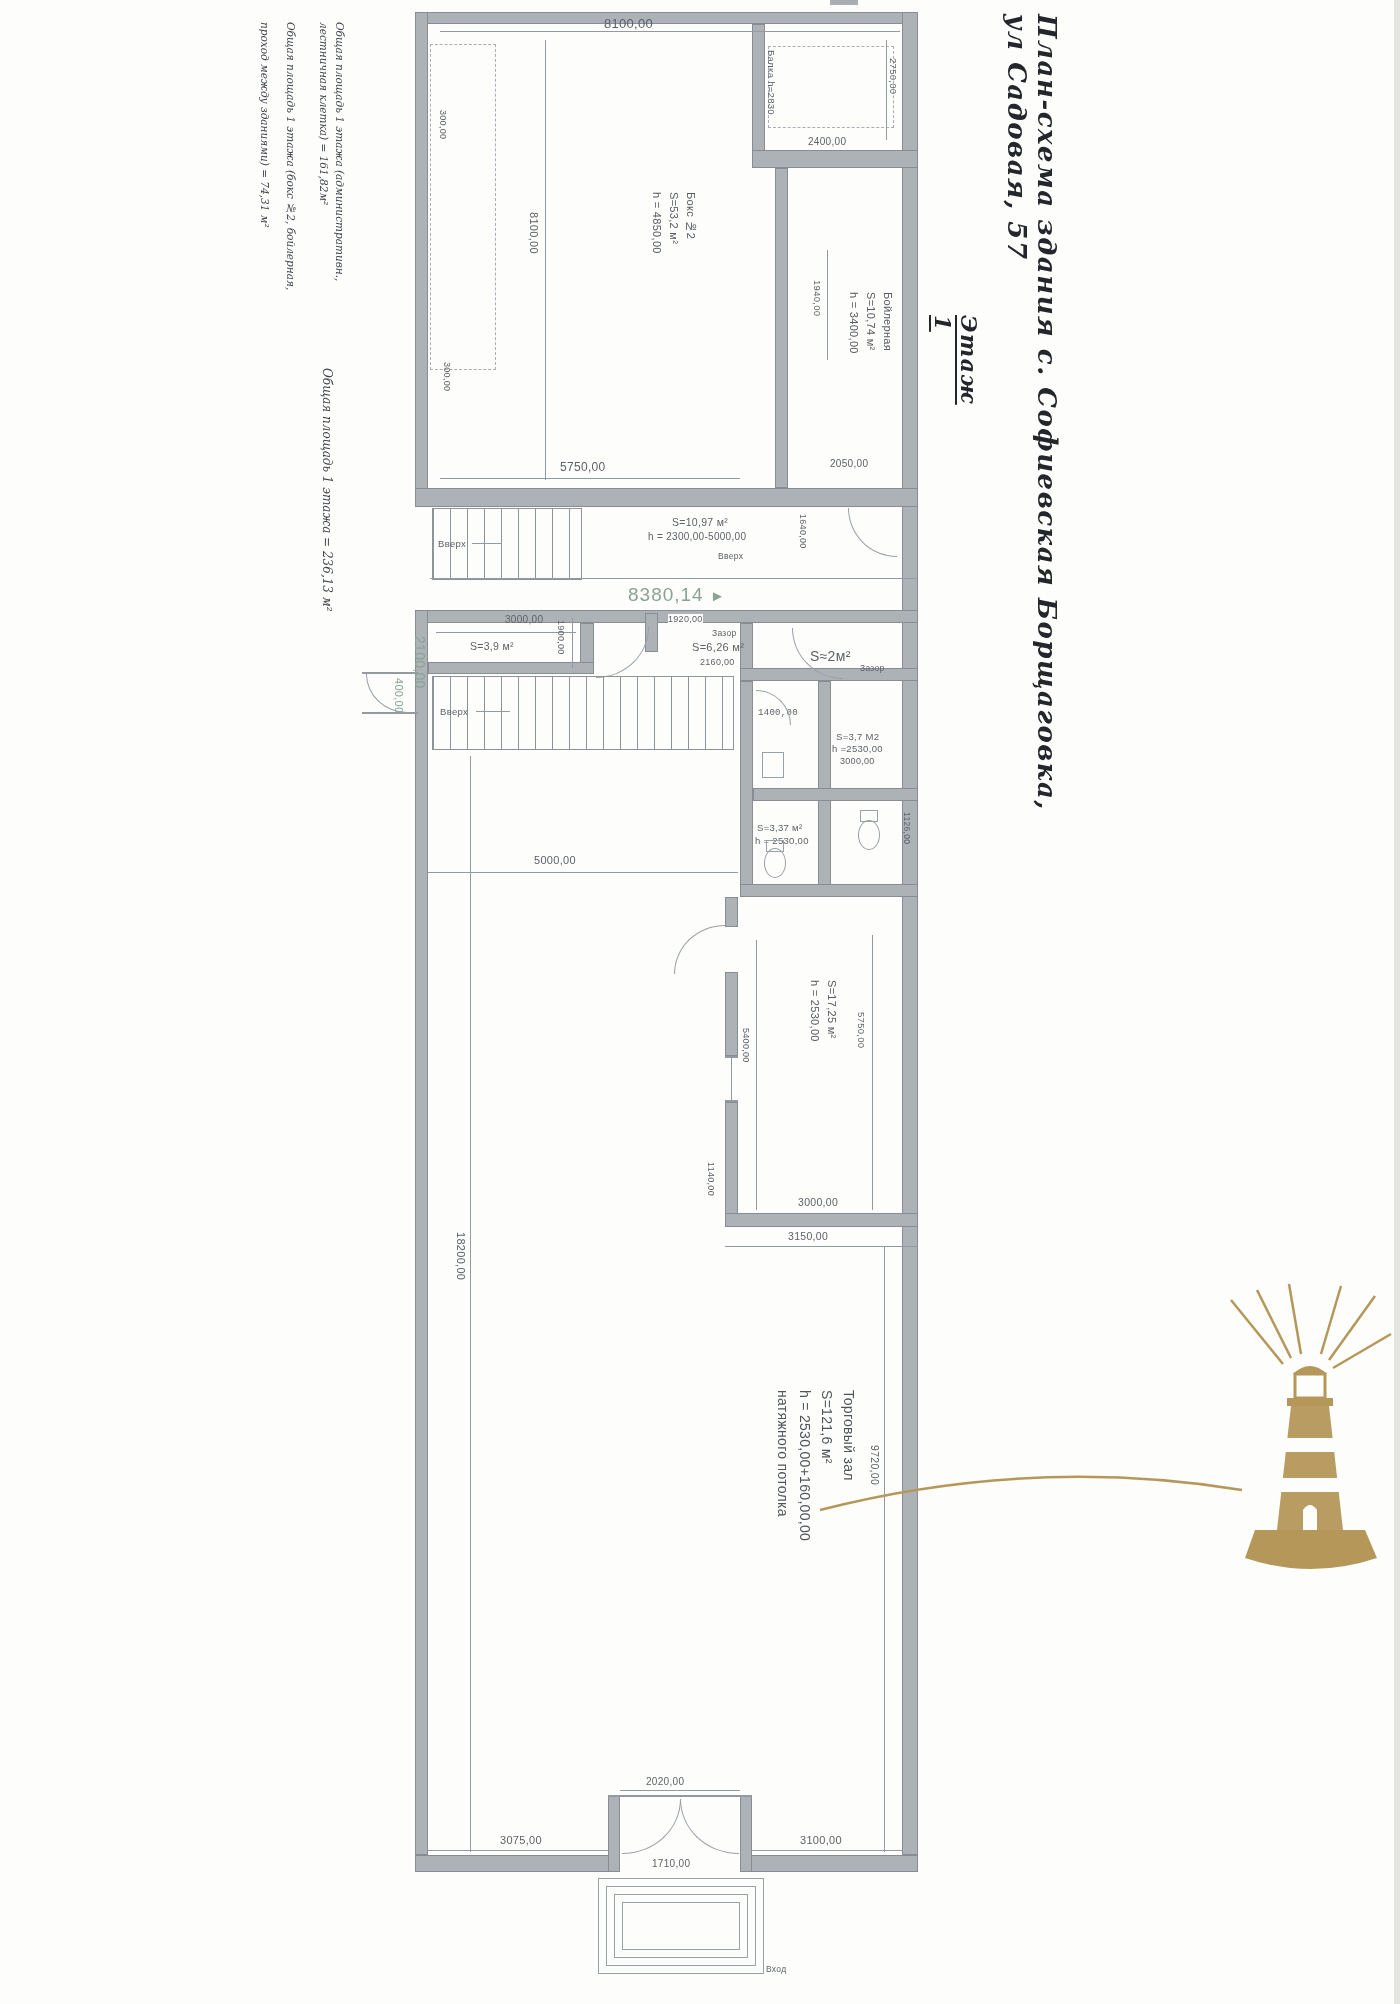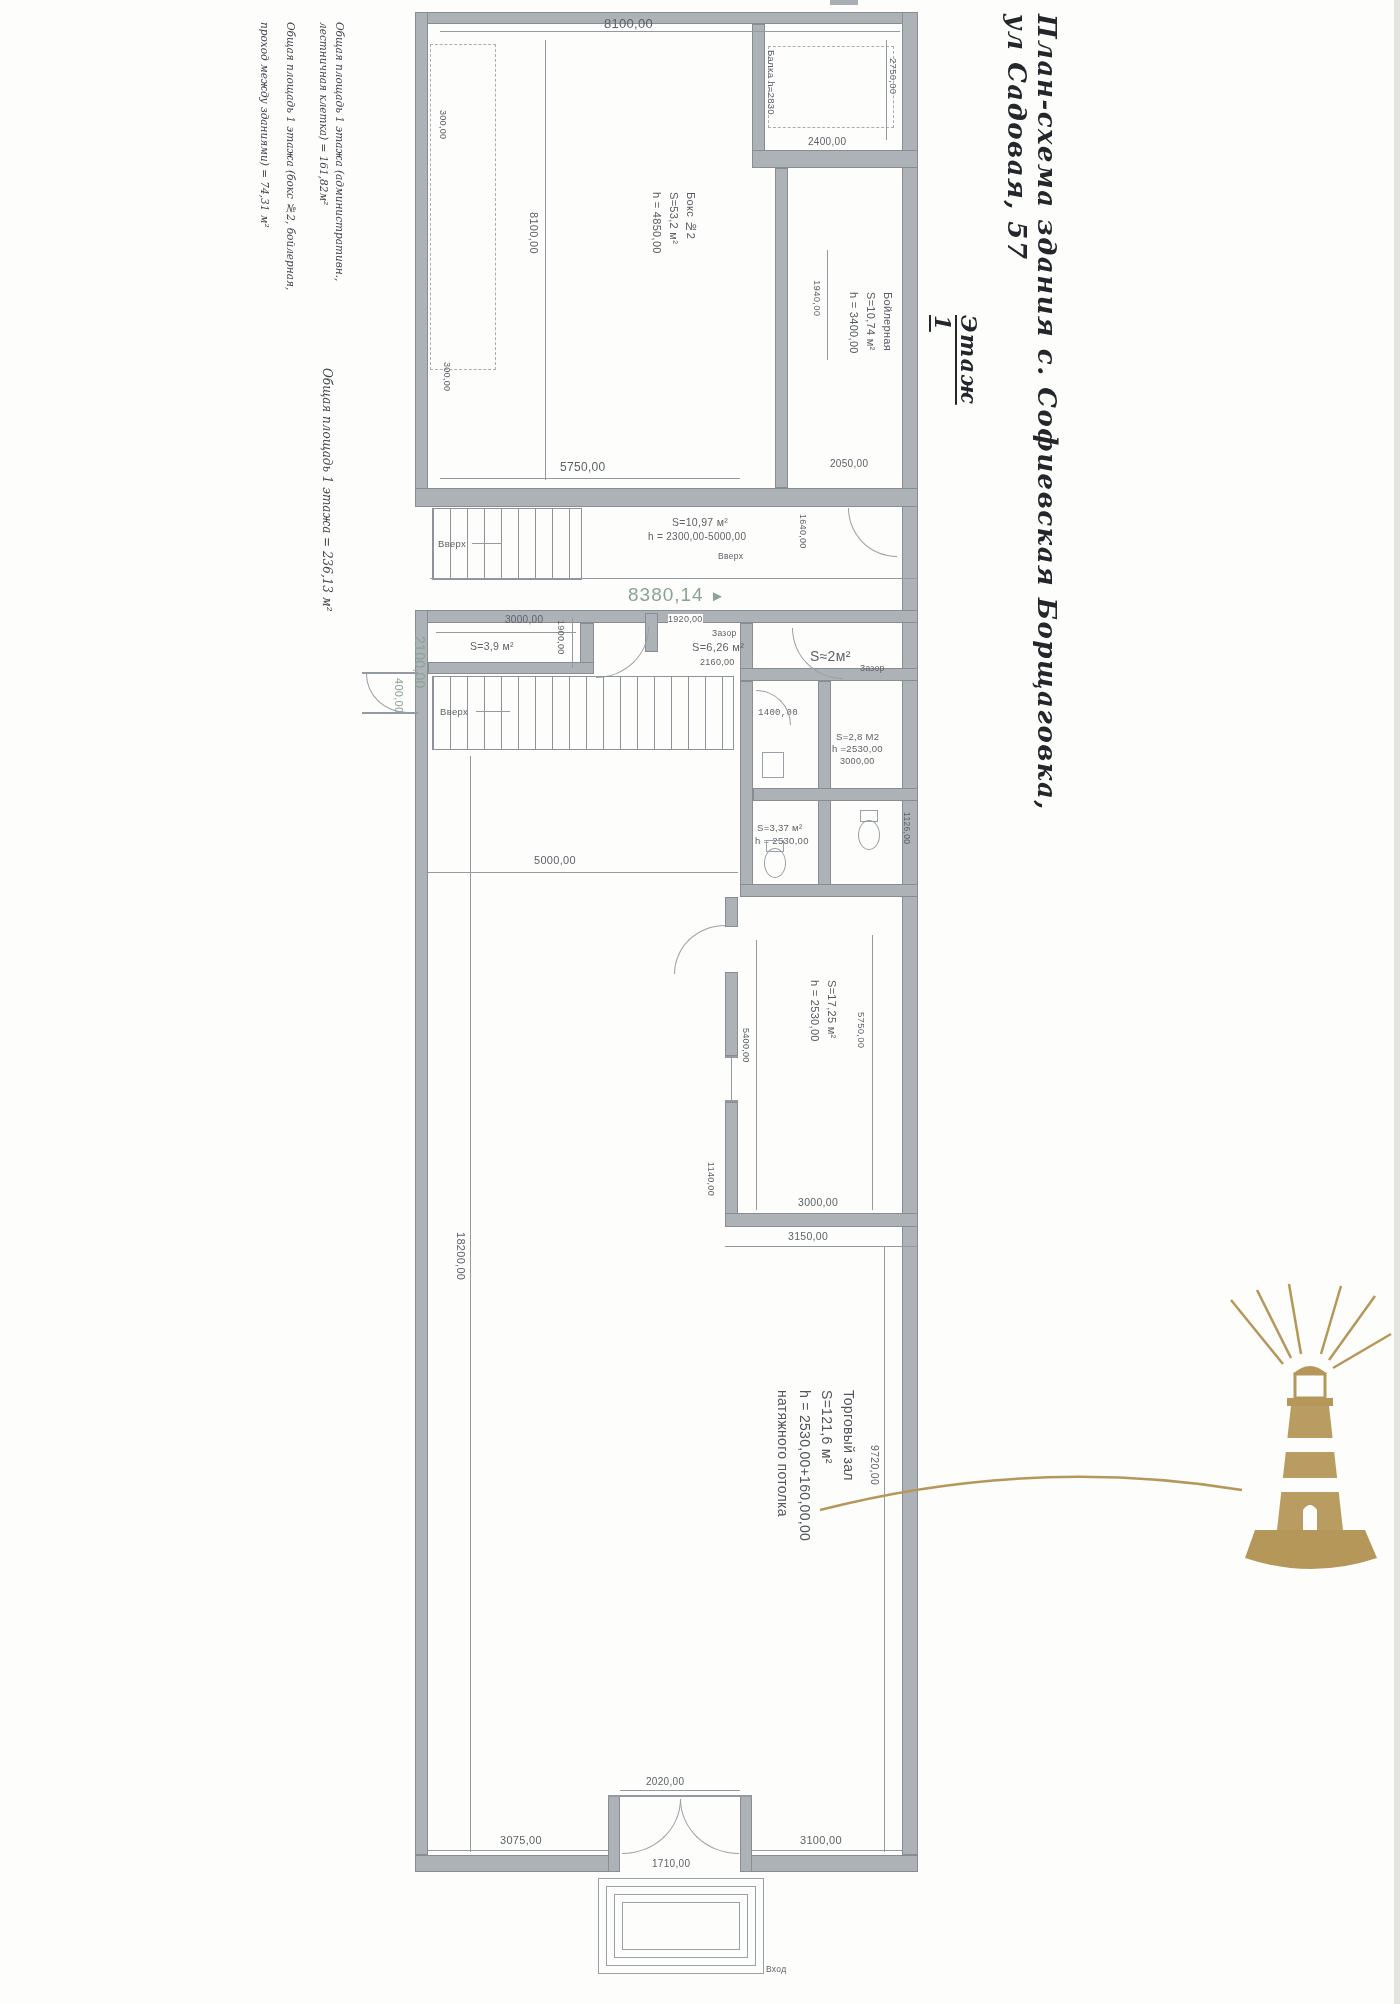--- a/index.html
+++ b/index.html
@@ -143,21 +143,21 @@
 
   <div class="stairs" style="left:432px;top:676px;width:300px;height:72px;"></div>
   <div class="t" style="left:440px;top:706px;font-size:9.5px;">Вверх</div>
   <div class="ln" style="left:476px;top:711px;width:34px;height:1px;"></div>
 
   <div class="w" style="left:740px;top:681px;width:13px;height:216px;"></div>
   <div class="w" style="left:818px;top:681px;width:13px;height:216px;"></div>
   <div class="w" style="left:753px;top:788px;width:165px;height:13px;"></div>
   <div class="w" style="left:740px;top:884px;width:178px;height:13px;"></div>
   <div class="t" style="left:758px;top:708px;font-size:9px;background:#fdfdfb;font-family:Liberation Mono, monospace;">1400,00</div>
-  <div class="t" style="left:836px;top:731px;font-size:9.5px;">S=2,8 М2</div>
+  <div class="t" style="left:836px;top:731px;font-size:9.5px;">S=3,7 М2</div>
   <div class="t" style="left:832px;top:743px;font-size:9.5px;text-align:right;">h =2530,00</div>
   <div class="t" style="left:840px;top:756px;font-size:9px;">3000,00</div>
   <div class="t" style="left:757px;top:822px;font-size:9.5px;">S=3,37 м²</div>
   <div class="t" style="left:755px;top:835px;font-size:9.5px;">h = 2530,00</div>
   <div class="t v" style="left:902px;top:812px;font-size:8.5px;">1126,00</div>
   <div class="box" style="left:762px;top:752px;width:20px;height:24px;"></div>
   <div class="ell" style="left:764px;top:848px;width:20px;height:28px;"></div>
   <div class="box" style="left:766px;top:840px;width:16px;height:10px;"></div>
   <div class="ell" style="left:858px;top:820px;width:20px;height:28px;"></div>
   <div class="box" style="left:860px;top:810px;width:16px;height:10px;"></div>

